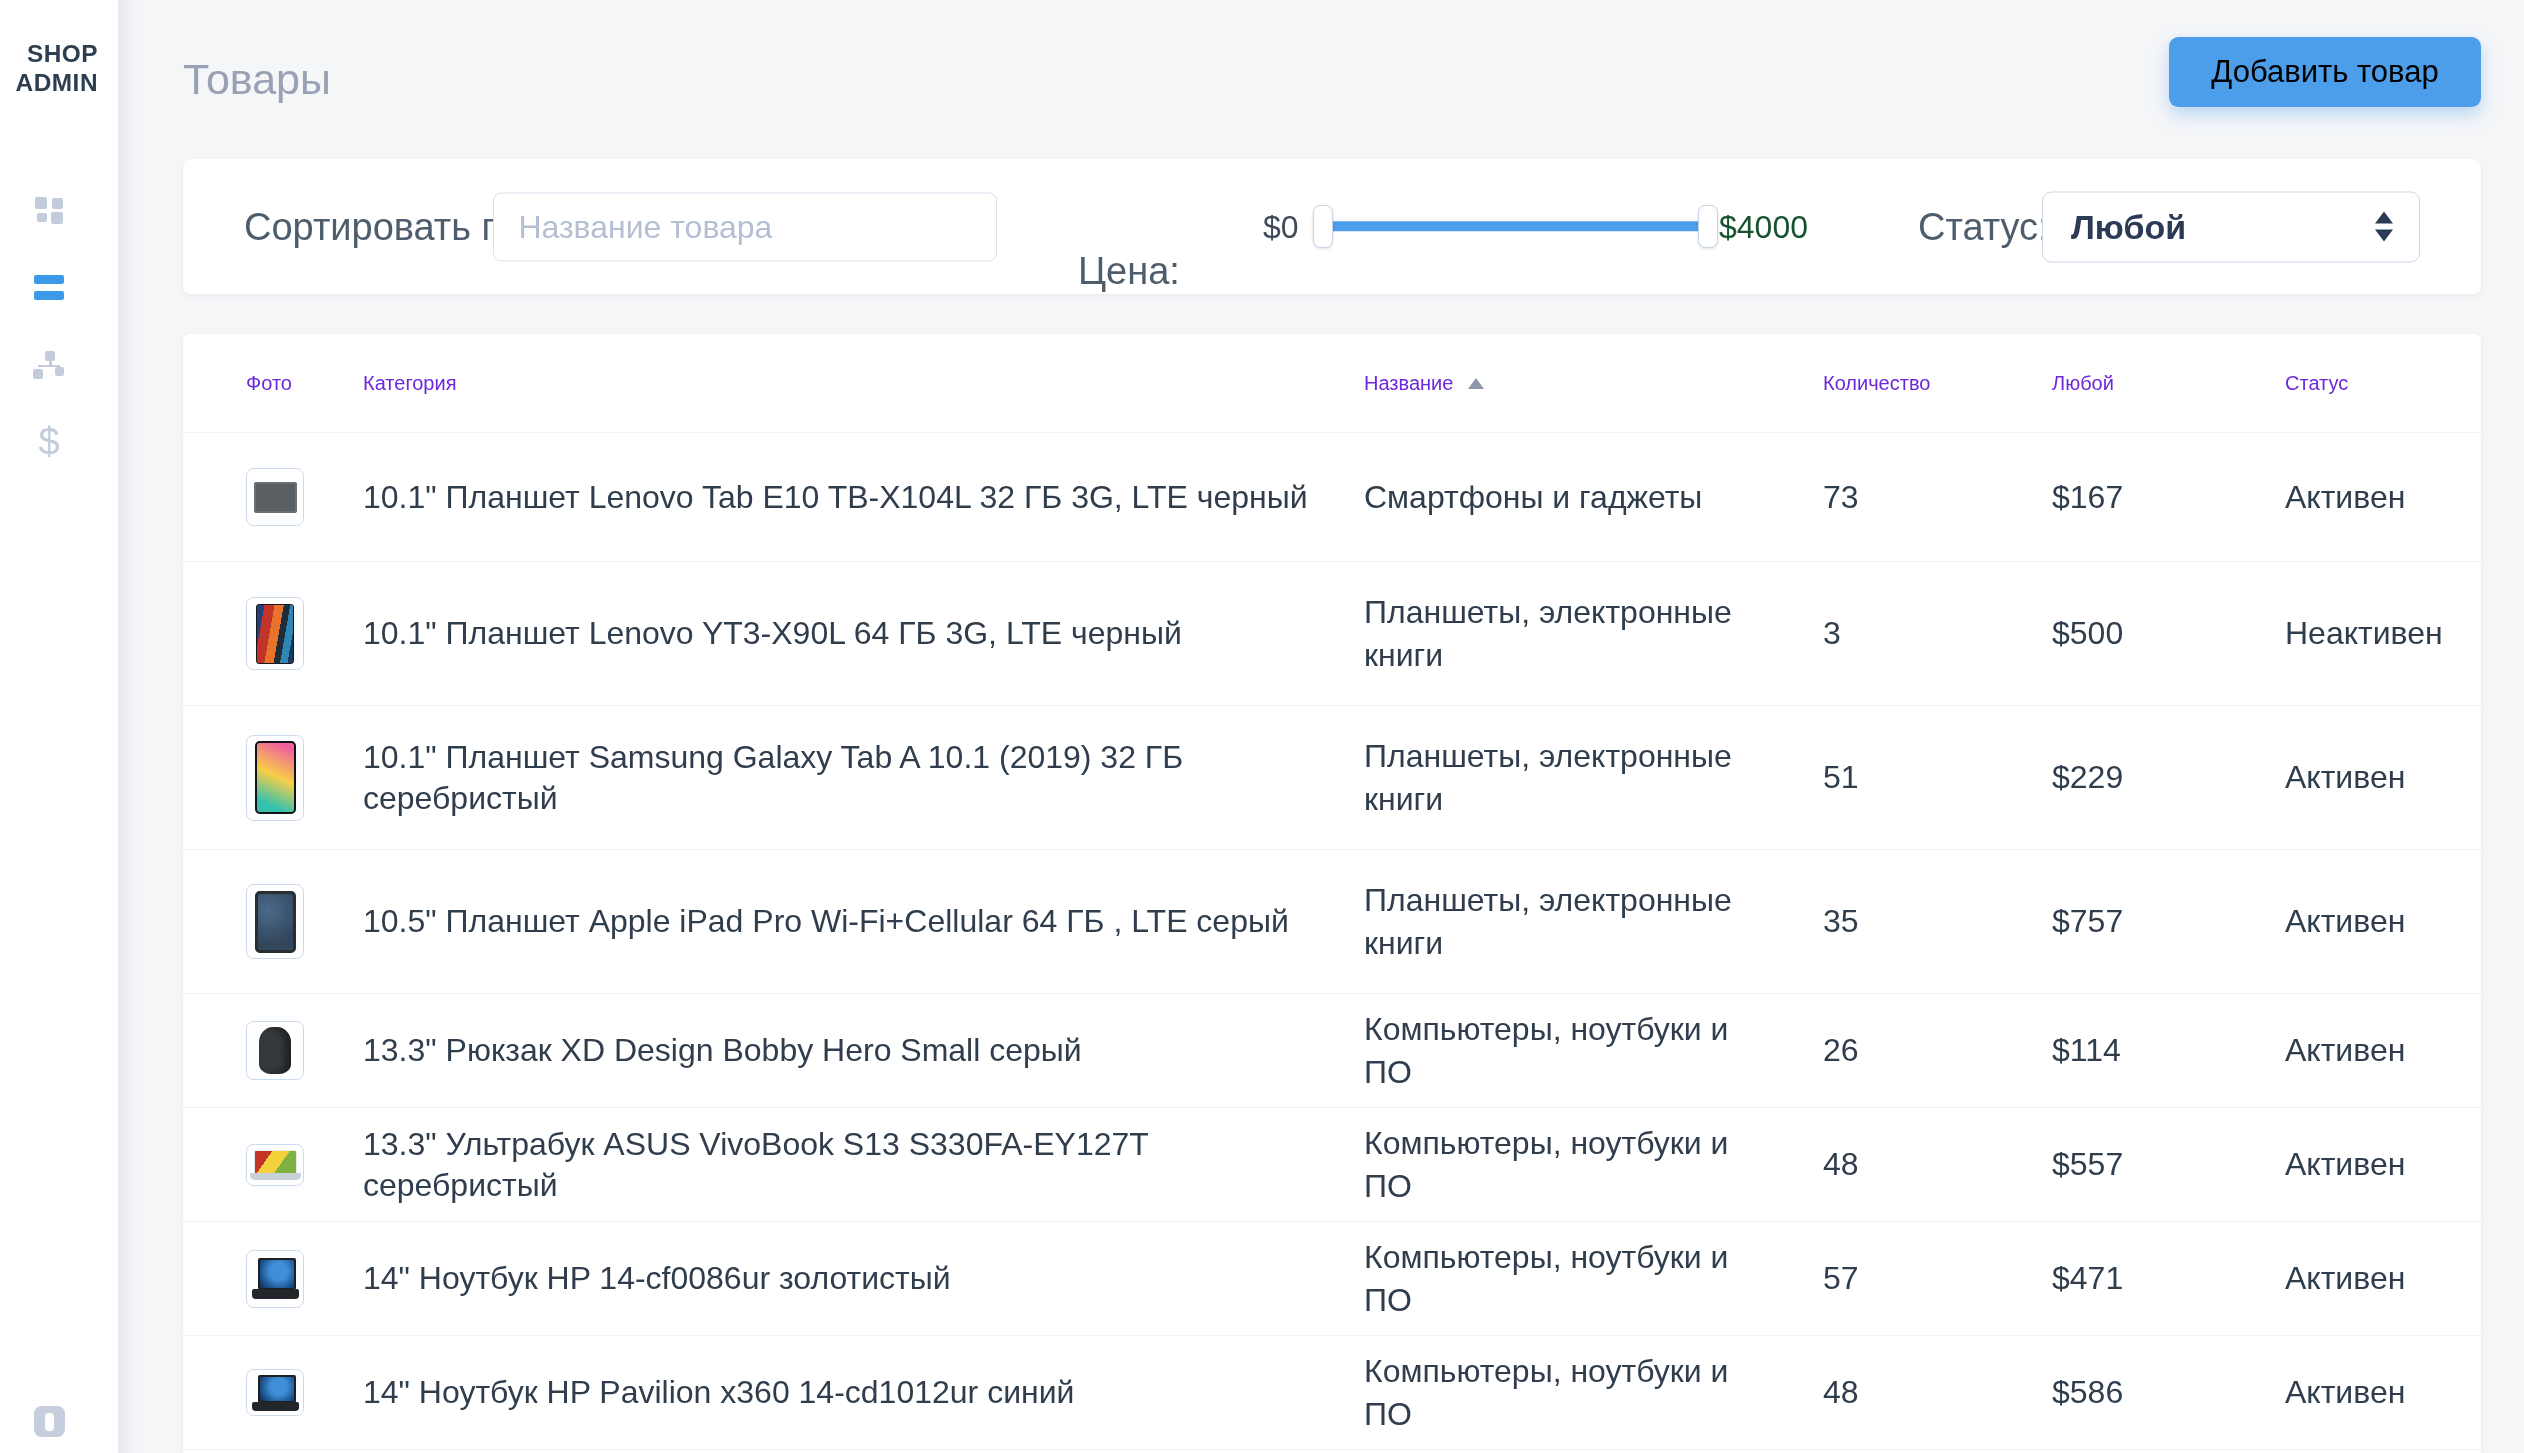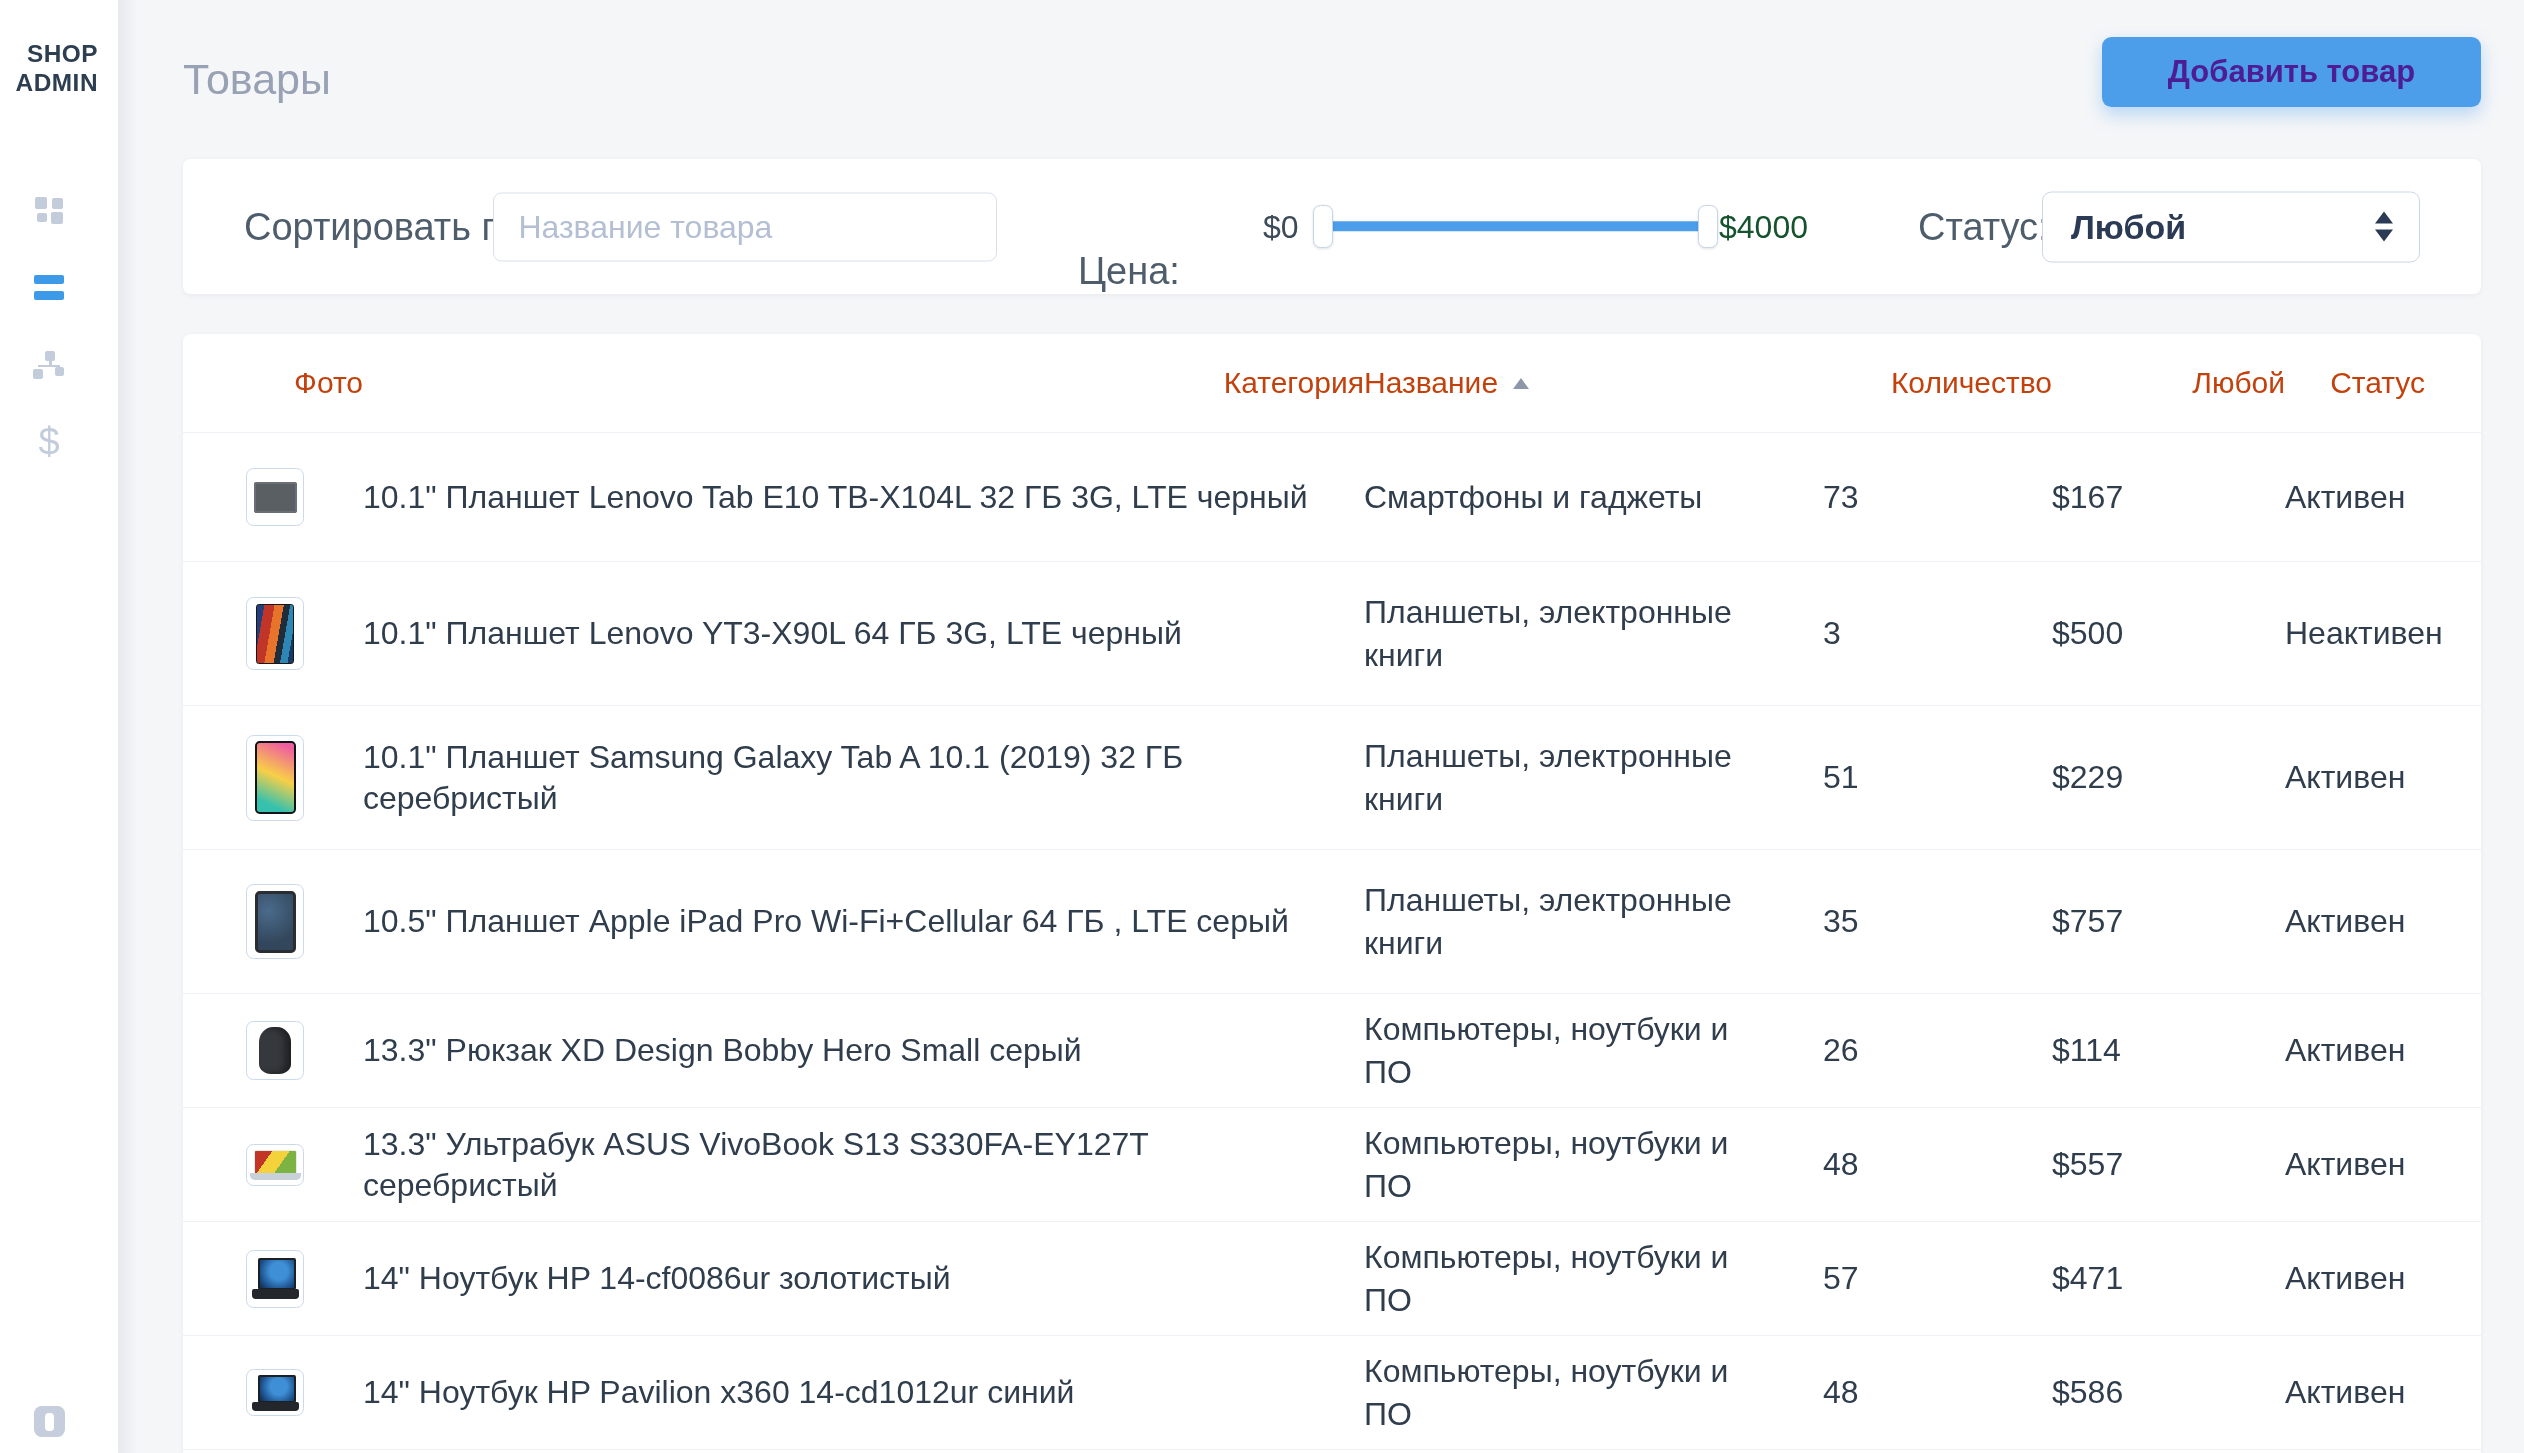--- a/index.html
+++ b/index.html
@@ -51,22 +51,22 @@
     background:#c6cedd; border-radius:7.5px; display:flex; align-items:center; justify-content:center;
     cursor:pointer;
   }
   .collapse-badge i{ display:block; width:8.4px; height:18px; background:#ffffff; border-radius:3.8px; }
 
   
   .main{ margin-left:119px; padding:0 44px 0 64px; }
   .page-head{ display:flex; justify-content:space-between; align-items:center; margin-top:36px; height:71px; }
   .page-title{ font-size:43px; font-weight:500; color:#98a2b4;margin-top:16px; }
   .add-btn{
-    width:379px; height:70px; border:none; border-radius:9.4px;
-    background:#4d9eea; color:#4c1d95; font-size:31px; font-weight:700;
+    width:312px; height:70px; border:none; border-radius:9.4px;
+    background:#4d9eea; color:#000000; font-size:31px; font-weight:400;
     font-family:"Liberation Sans", sans-serif;
     box-shadow:0 7.5px 17px rgba(77,158,234,.35); cursor:pointer;
   }
 
   .card{ background:#ffffff; border-radius:7.5px; box-shadow:0 1.9px 5.6px rgba(31,45,61,.05); }
 
   
   .filter-card{ position:relative; margin-top:52px; height:135px; }
   .filter-card > *{ position:absolute; top:50%; transform:translateY(-50%); }
   .f-label{ font-size:38px; color:#4e5d6c; }
@@ -102,21 +102,21 @@
   .sel-arrows .up{ width:0; height:0; border-left:9.4px solid transparent; border-right:9.4px solid transparent; border-bottom:12.2px solid #2b3a55; }
   .sel-arrows .dn{ width:0; height:0; border-left:9.4px solid transparent; border-right:9.4px solid transparent; border-top:12.2px solid #2b3a55; }
 
   
   .table-card{ margin-top:40px; min-height:1172px; overflow:hidden; }
   .tgrid{
     display:grid;
     grid-template-columns:117px 1001px 459px 229px 233px 1fr;
     padding:0 56px 0 63px; align-items:center;
   }
-  .thead{ height:98px; color:#c2410c; font-size:30px;text-align:right; }
+  .thead{ height:98px; color:#6d28d9; font-size:20px; }
   .thead .hcell{ cursor:pointer; }
   .h-name{ display:flex; align-items:center; gap:15px; }
   .sort-asc{ width:0; height:0; border-left:8.4px solid transparent; border-right:8.4px solid transparent; border-bottom:11.3px solid #8d97a9; }
   .trow{ border-top:1.9px solid #eef1f5; cursor:pointer; }
   .trow:nth-child(1){ min-height:129px; }
   .trow:nth-child(2),.trow:nth-child(3),.trow:nth-child(4){ min-height:144px; }
   .trow:nth-child(n+5){ min-height:114px; }
   .rows-wrap::after{ content:""; display:block; border-top:1.9px solid #eef1f5; height:56px; }
   .cell{ font-size:32px; color:#2f3d4c; }
   .cell-name{ padding-right:47px; line-height:41px; }

